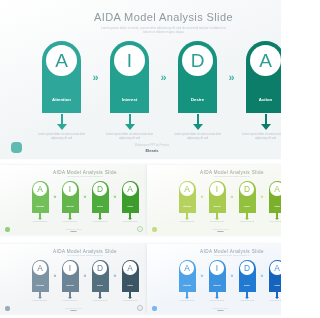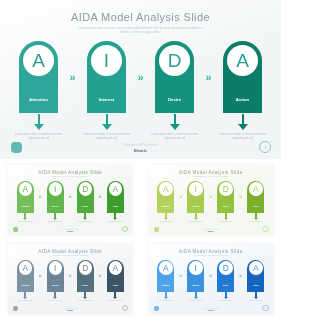--- a/index.html
+++ b/index.html
@@ -9,20 +9,21 @@
     font-family:"Liberation Sans", sans-serif;
     overflow:hidden;
   }
   .page{position:relative;width:281px;height:318px;background:#fdfdfd;}
 
   
   .slide{
     position:relative;
     background:linear-gradient(160deg,#ffffff 0%,#f4f6f7 45%,#eceff1 100%);
     overflow:hidden;
+    padding-left:23px;
   }
   .slide-title{
     text-align:center;
     color:#8e9a9e;
     font-weight:400;
     letter-spacing:.4px;
     white-space:nowrap;
   }
   .slide-sub{
     text-align:center;

